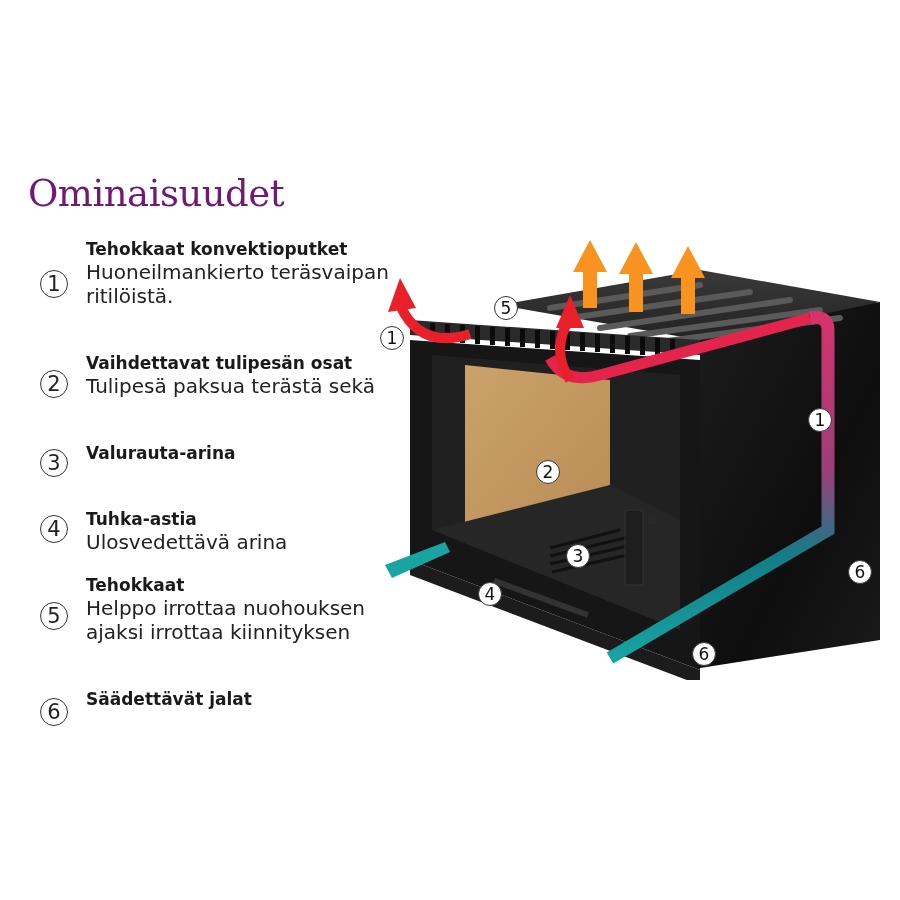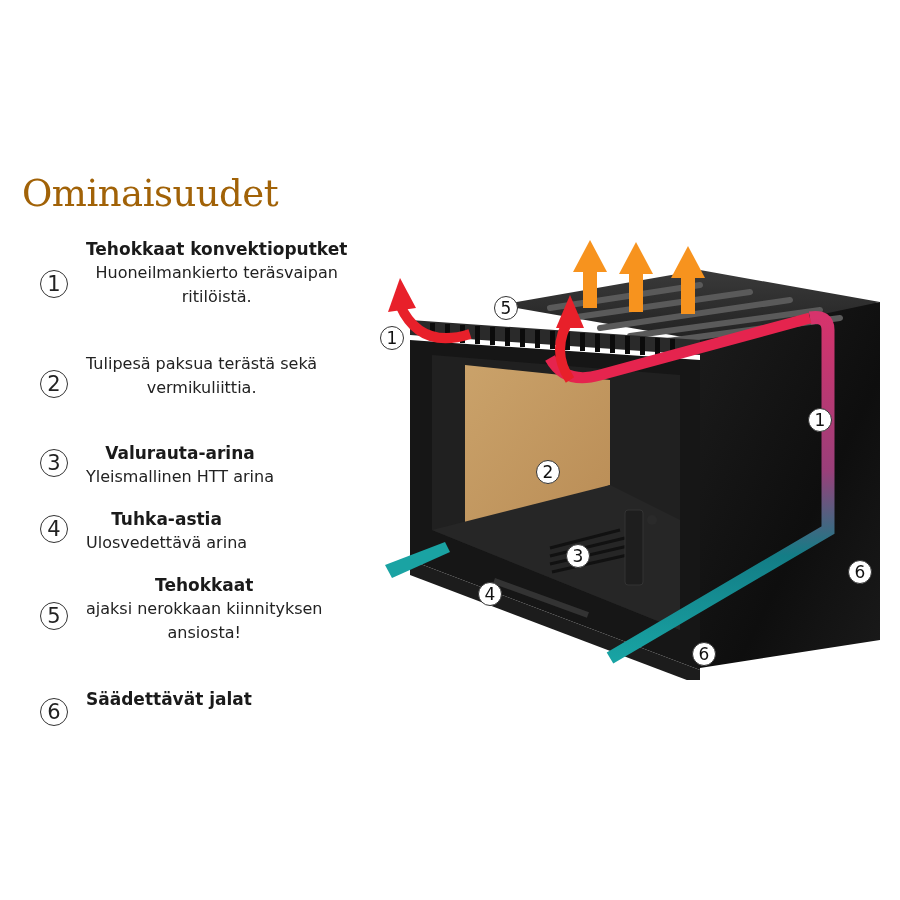--- a/index.html
+++ b/index.html
@@ -1,69 +1,68 @@
 <!DOCTYPE html>
 <html><head>
 <meta charset="utf-8">
 <style>
   html, body { margin: 0; padding: 0; background: #ffffff; }
   body { width: 900px; height: 900px; position: relative; overflow: hidden; font-family: "DejaVu Sans", sans-serif; color: #1a1a1a; }
-  .title { position: absolute; left: 22px; top: 172px; font-family: "DejaVu Serif", serif; font-size: 37px; color: #a16207; letter-spacing: -0.5px; font-weight: normal; }
+  .title { position: absolute; left: 28px; top: 172px; font-family: "DejaVu Serif", serif; font-size: 37px; color: #701a75; letter-spacing: -0.5px; font-weight: normal; }
   .feature { position: absolute; left: 40px; display: flex; align-items: flex-start; }
   .num { position: absolute; left: 0; width: 28px; height: 28px; border: 1.5px solid #333; border-radius: 50%; display: flex; align-items: center; justify-content: center; font-size: 21px; color: #222; background: #fff; box-sizing: border-box; }
-  .ftext { position: absolute; left: 46px; top: 0; white-space: nowrap; text-align: center; }
+  .ftext { position: absolute; left: 46px; top: 0; white-space: nowrap; }
   .fhead { font-weight: bold; font-size: 17px; line-height: 23px; color: #1a1a1a; }
-  .fbody { font-size: 16px; line-height: 23.5px; color: #222; }
+  .fbody { font-size: 20px; line-height: 23.5px; color: #222; }
   .stove { position: absolute; left: 370px; top: 230px; width: 520px; height: 450px; }
   .badge { position: absolute; width: 24px; height: 24px; border-radius: 50%; border: 1.5px solid #333; background: #fff; font-size: 17px; display: flex; align-items: center; justify-content: center; box-sizing: border-box; color: #111; }
 </style>
 </head>
 <body>
 
 <div class="title">Ominaisuudet</div>
 
 <div class="feature" style="top:238px;">
   <div class="num" style="top:32px;">1</div>
   <div class="ftext">
     <div class="fhead">Tehokkaat konvektioputket</div>
     <div class="fbody">Huoneilmankierto teräsvaipan</div>
     <div class="fbody">ritilöistä.</div>
   </div>
 </div>
 
 <div class="feature" style="top:352px;">
   <div class="num" style="top:18px;">2</div>
   <div class="ftext">
+    <div class="fhead">Vaihdettavat tulipesän osat</div>
     <div class="fbody">Tulipesä paksua terästä sekä</div>
-    <div class="fbody">vermikuliittia.</div>
   </div>
 </div>
 
 <div class="feature" style="top:442px;">
   <div class="num" style="top:7px;">3</div>
   <div class="ftext">
     <div class="fhead">Valurauta-arina</div>
-    <div class="fbody">Yleismallinen HTT arina</div>
   </div>
 </div>
 
 <div class="feature" style="top:508px;">
   <div class="num" style="top:7px;">4</div>
   <div class="ftext">
     <div class="fhead">Tuhka-astia</div>
     <div class="fbody">Ulosvedettävä arina</div>
   </div>
 </div>
 
 <div class="feature" style="top:574px;">
   <div class="num" style="top:28px;">5</div>
   <div class="ftext">
     <div class="fhead">Tehokkaat</div>
-    <div class="fbody">ajaksi nerokkaan kiinnityksen</div>
-    <div class="fbody">ansiosta!</div>
+    <div class="fbody">Helppo irrottaa nuohouksen</div>
+    <div class="fbody">ajaksi irrottaa kiinnityksen</div>
   </div>
 </div>
 
 <div class="feature" style="top:688px;">
   <div class="num" style="top:10px;">6</div>
   <div class="ftext">
     <div class="fhead">Säädettävät jalat</div>
   </div>
 </div>
 

